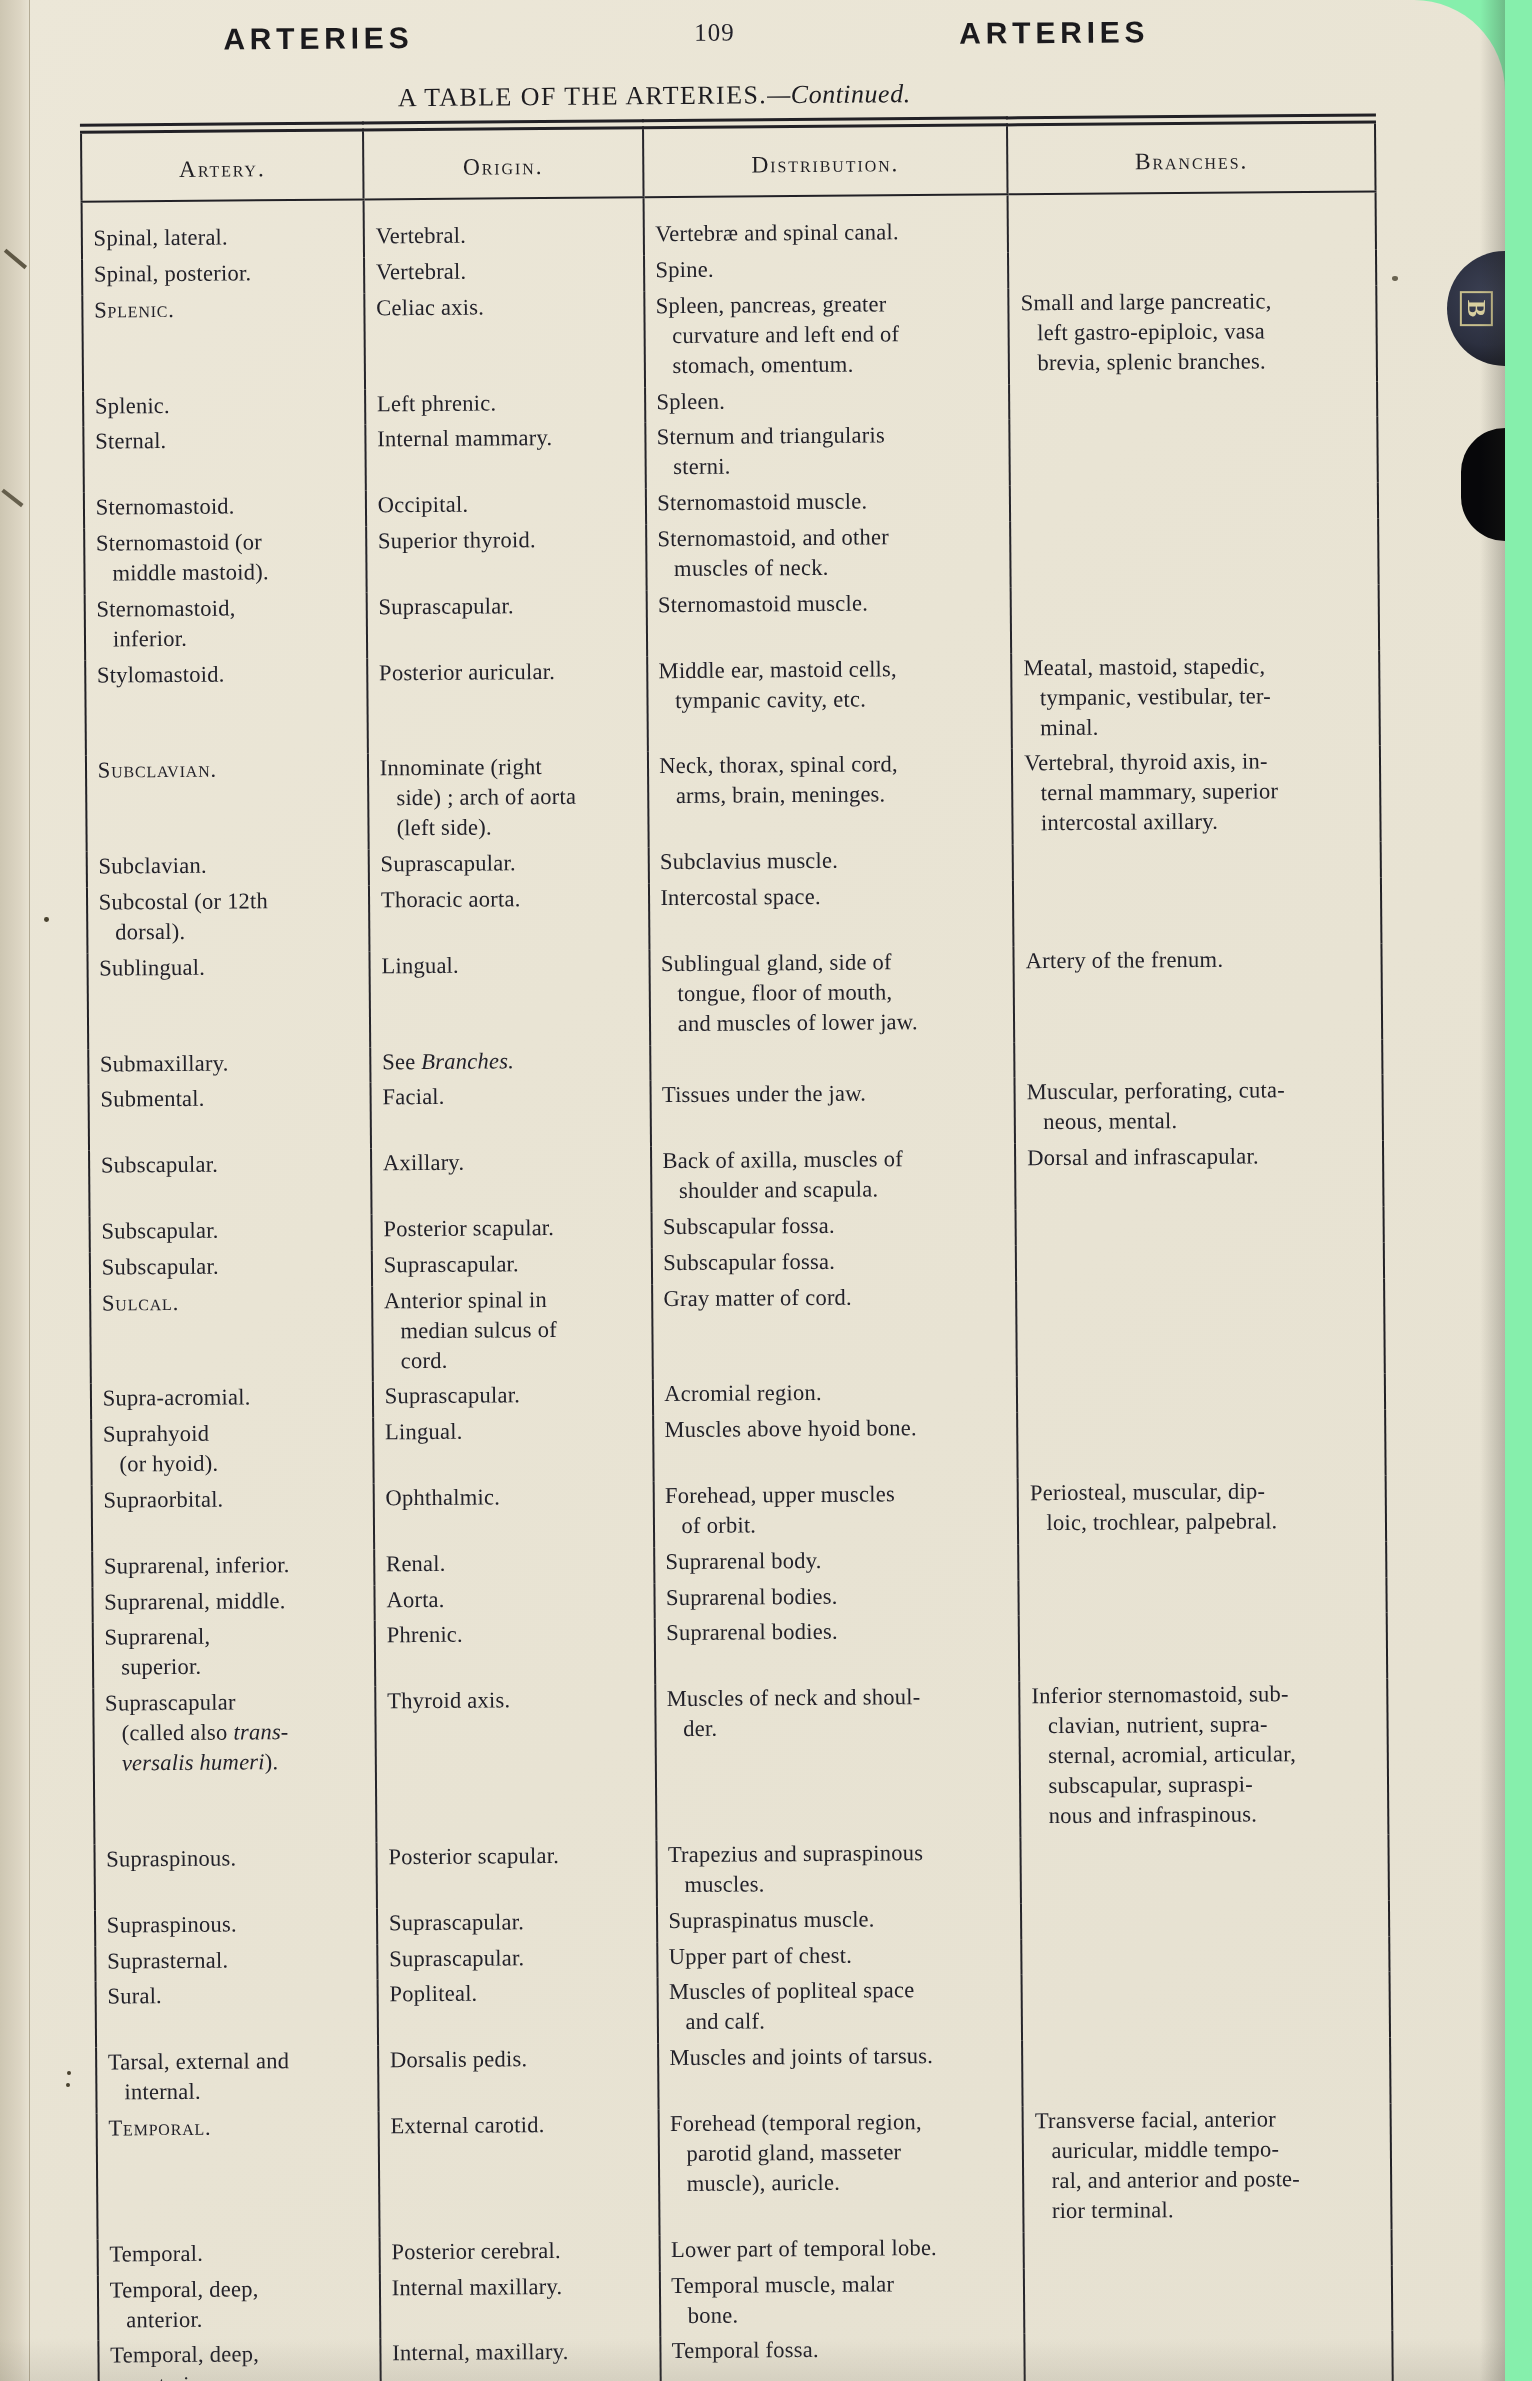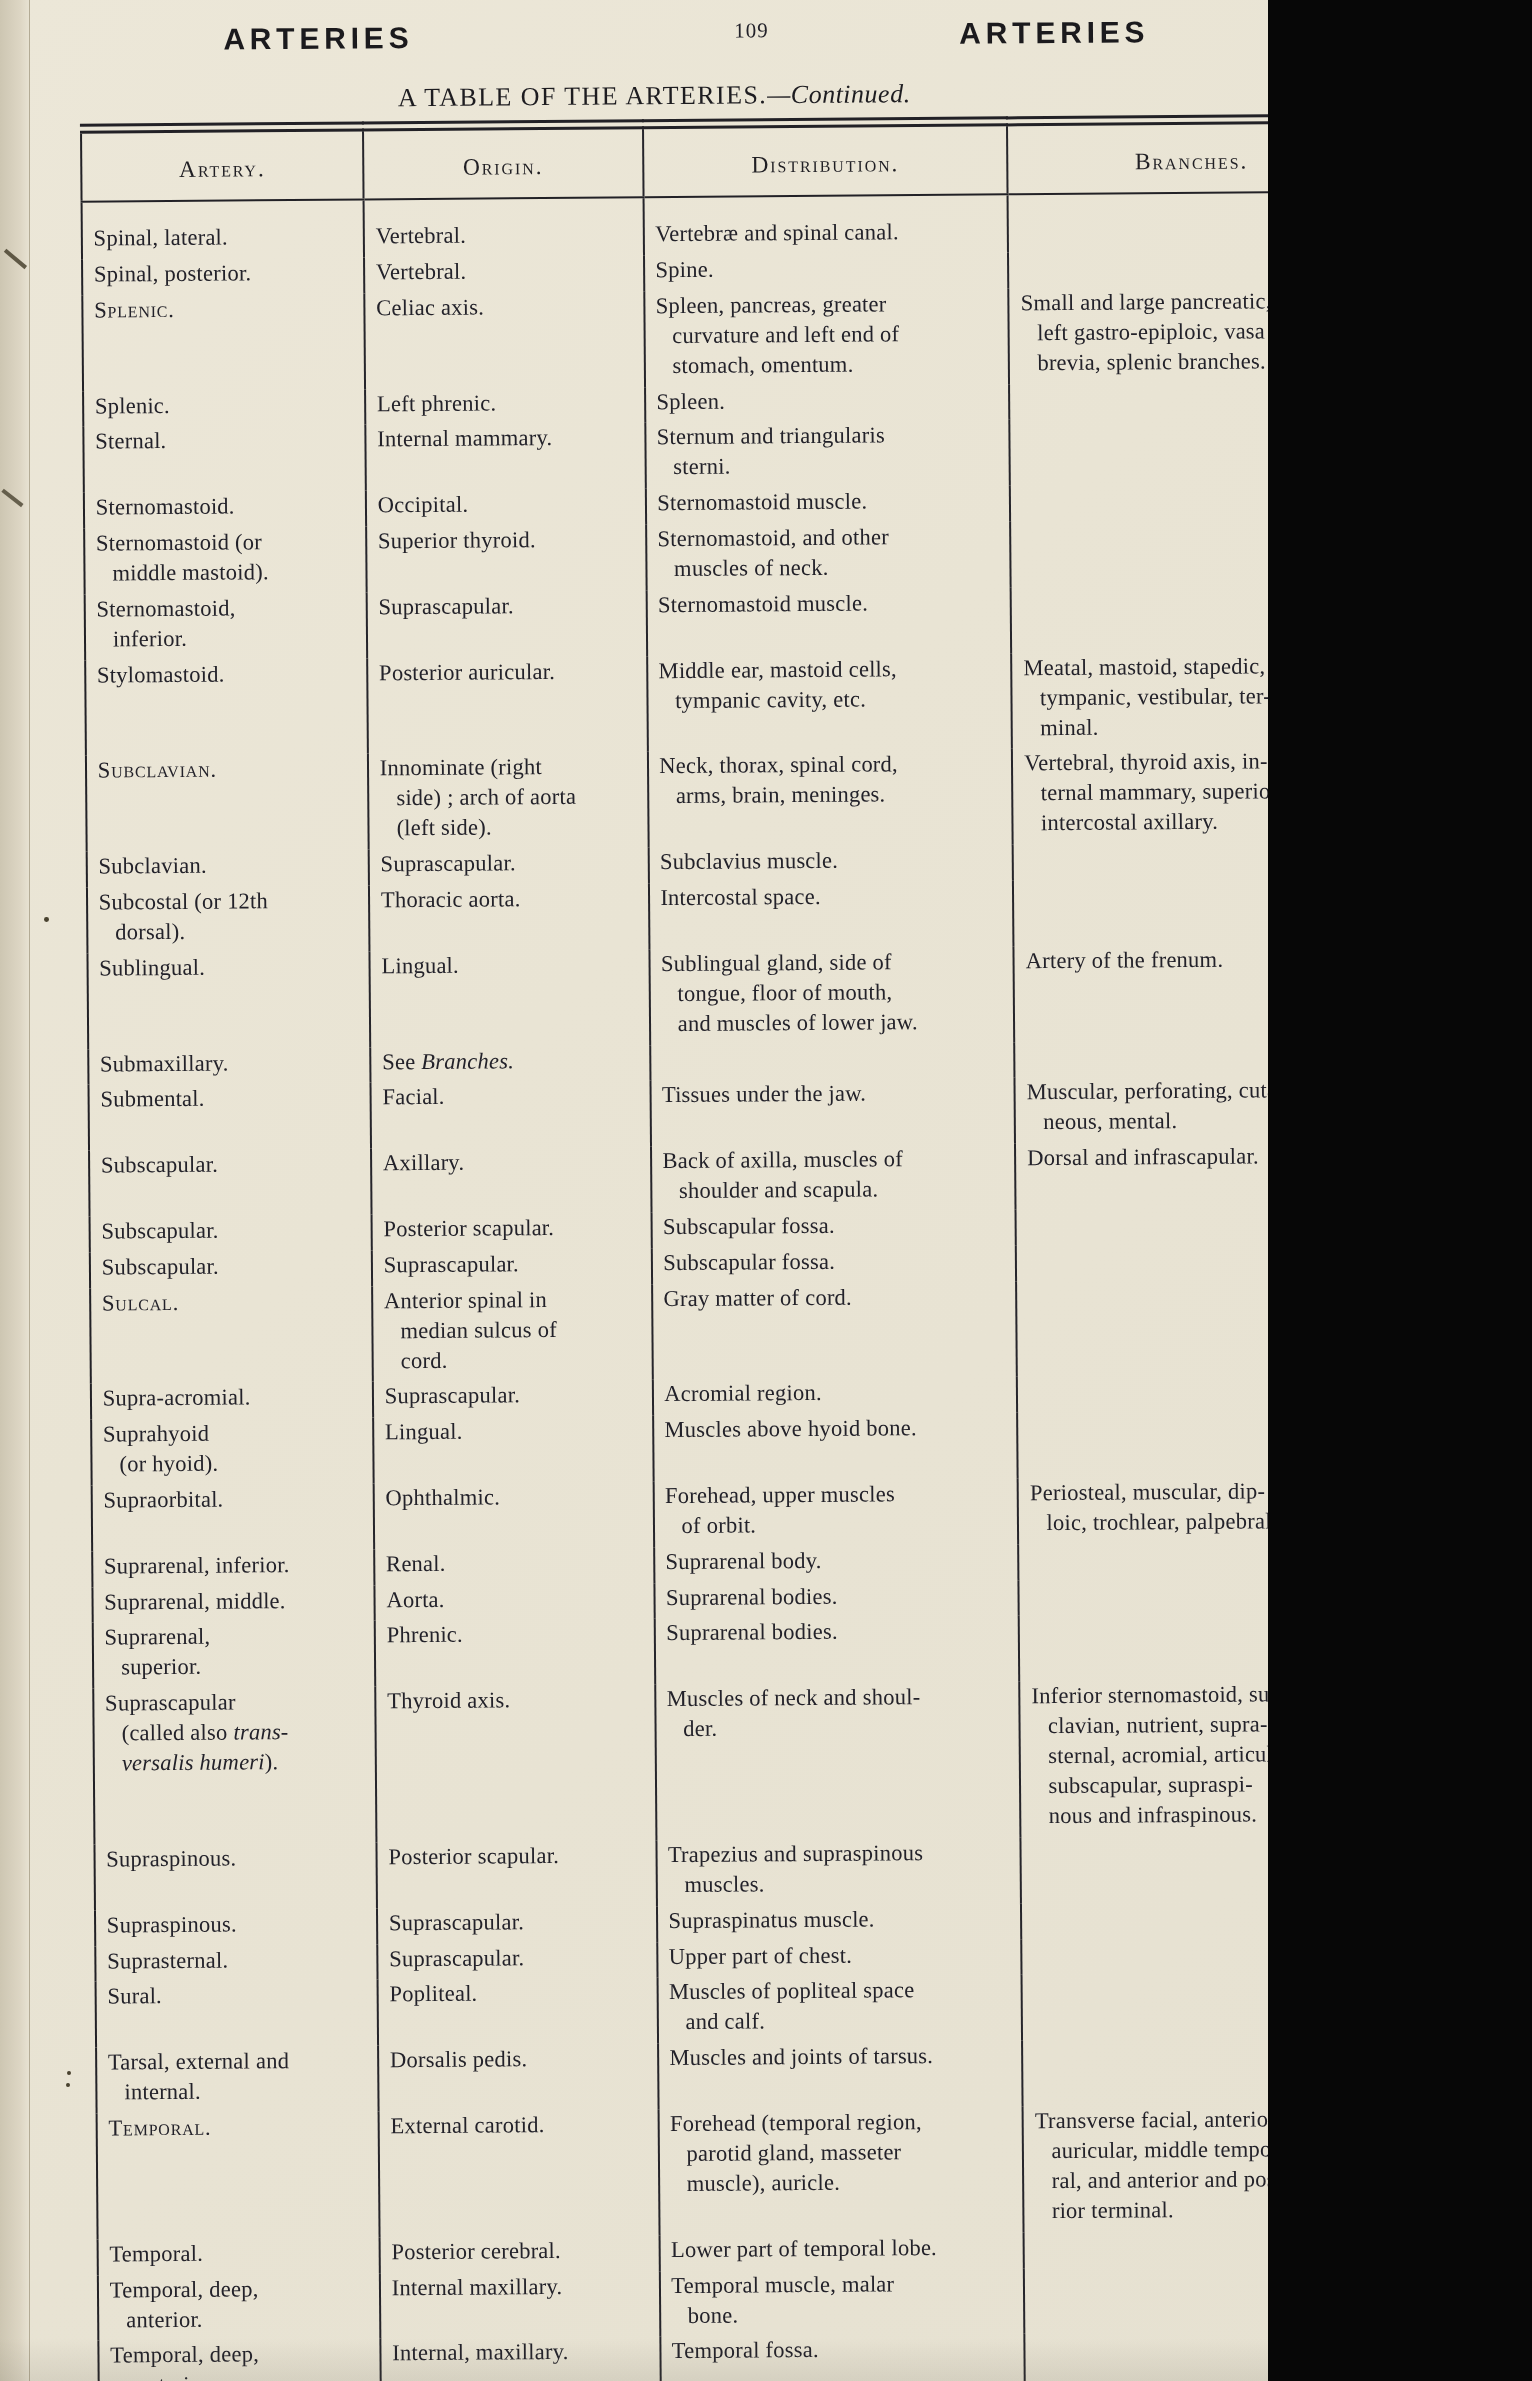--- a/index.html
+++ b/index.html
@@ -1,17 +1,17 @@
 <!DOCTYPE html>
 <html><head>
 <meta charset="utf-8">
 <style>
   html,body { margin:0; padding:0; background:#070707; }
   .scan {
-    position:relative; width:1268px; height:2382px;
+    position:relative; width:1532px; height:2382px;
     background:#86efac; overflow:hidden;
     font-family:"Liberation Serif", serif; color:#23222a;text-decoration:underline;
   }
   
   .page {
     position:absolute; left:0; top:0; width:1505px; height:2382px;
     background:linear-gradient(135deg,#ece7d8 0%, #e9e4d4 40%, #e6e1d1 100%);
     border-top-right-radius:91px;
   }
   .page::after { 
@@ -31,21 +31,21 @@
   
   .content { position:absolute; left:0; top:0; width:1505px;
              transform:rotate(-0.45deg); transform-origin:672px 0; }
   .rh { position:absolute; top:19px; white-space:nowrap; }
   .rh-left  { left:223px; }
   .rh-right { left:959px; }
   .rh-left,.rh-right {
     font-family:"Liberation Sans", sans-serif; font-weight:bold;
     font-size:30px; letter-spacing:4.8px; color:#1b1a1d;
   }
-  .rh-num { left:734px; font-size:21px; letter-spacing:1px; }
+  .rh-num { left:694px; font-size:25px; letter-spacing:1px; }
   .table-title {
     position:absolute; top:81px; left:0; width:1307px; text-align:center;
     font-size:26px; letter-spacing:1.4px; color:#1d1c20; white-space:nowrap;
   }
   .table-title i { letter-spacing:0.5px; }
   
   .artery-table {
     position:absolute; top:119px; left:79px; width:1296px;
     border-collapse:collapse; table-layout:fixed;
     border:2.9px solid #222126; border-top:10.6px double #222126;

